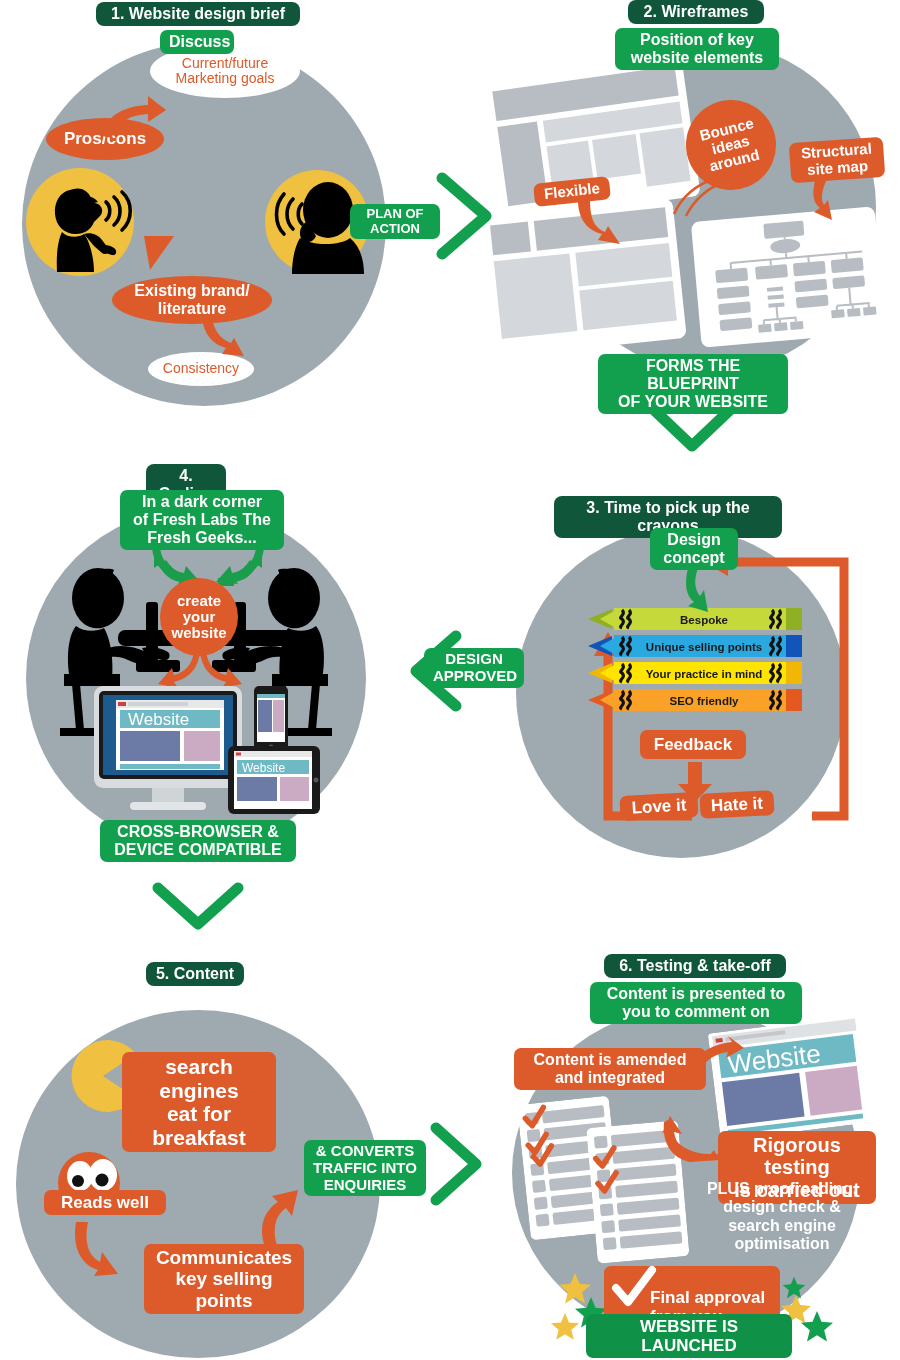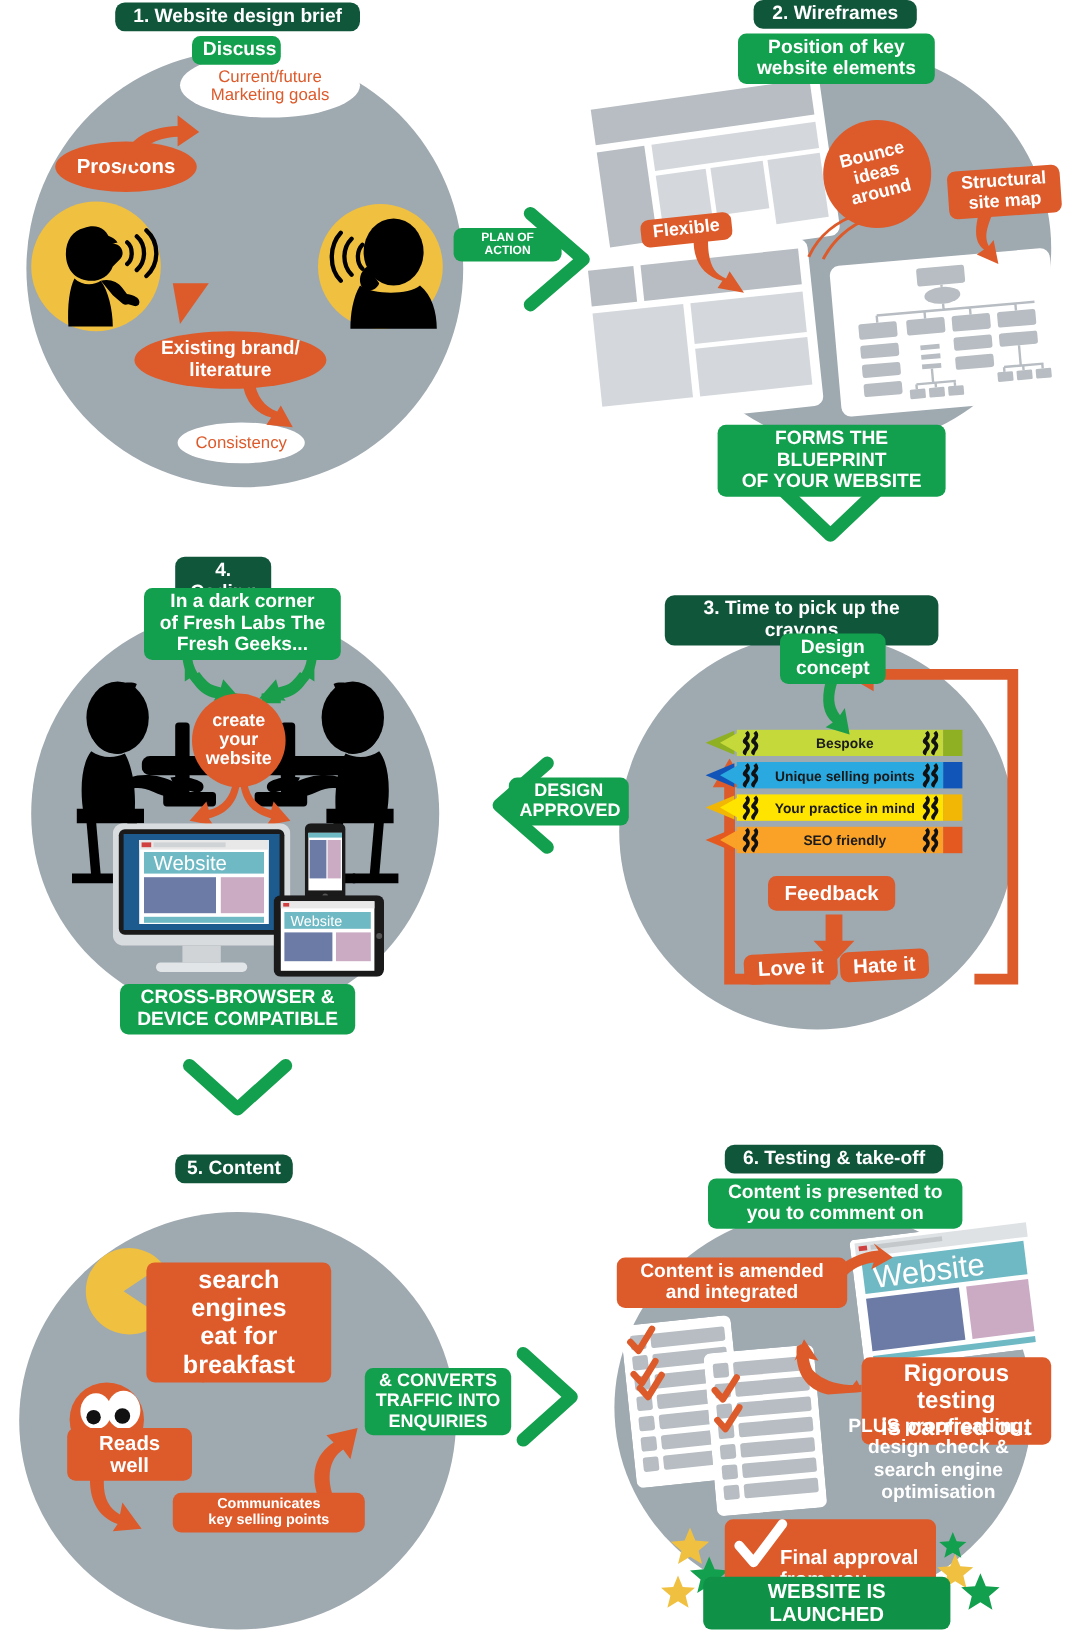--- a/index.html
+++ b/index.html
@@ -147,21 +147,21 @@
     </svg>
   </div>
 
   <div class="oval wh" style="left:148px; top:352px; width:106px; height:34px; font-size:14px;">Consistency</div>
 
   <div class="chev" style="left:434px; top:172px;">
     <svg width="62" height="88" viewBox="0 0 62 88">
       <path d="M8,6 L52,44 L8,82" fill="none" stroke="#13a04e" stroke-width="11" stroke-linecap="round" stroke-linejoin="round"></path>
     </svg>
   </div>
-  <div class="badge green" style="left:350px; top:190px; width:90px; font-size:10px;margin-left:28px;">PLAN OF
+  <div class="badge green" style="left:350px; top:204px; width:90px; font-size:13px;">PLAN OF
 ACTION</div>
 
   <div class="circle" style="left:546px; top:42px; width:330px; height:330px;"></div>
 
   <div class="badge title" style="left:628px; top:0px; width:136px;">2. Wireframes</div>
   <div class="badge green" style="left:615px; top:28px; width:164px;">Position of key
 website elements</div>
 
   <div class="sheet" style="left:492px; top:70px; width:200px; height:140px; transform:rotate(-8deg); padding:8px;">
     <div class="wfbar" style="left:8px; top:8px; width:184px; height:30px;"></div>
@@ -494,29 +494,29 @@
 
   <div class="orcircle" style="left:58px; top:1152px; width:62px; height:62px;"></div>
   <div class="arrow" style="left:62px; top:1156px; z-index:27;">
     <svg width="60" height="40" viewBox="0 0 60 40">
       <ellipse cx="18" cy="20" rx="13" ry="15" fill="#fff"></ellipse>
       <ellipse cx="41" cy="19" rx="14" ry="16" fill="#fff"></ellipse>
       <circle cx="16" cy="25" r="6" fill="#111"></circle>
       <circle cx="40" cy="24" r="6.5" fill="#111"></circle>
     </svg>
   </div>
-  <div class="badge orange" style="left:56px; top:1190px; width:104px; font-size:17px;">Reads well</div>
+  <div class="badge orange" style="left:44px; top:1190px; width:122px; font-size:17px;">Reads well</div>
 
   <div class="arrow" style="left:70px; top:1222px;">
     <svg width="56" height="60" viewBox="0 0 56 60">
       <path d="M6,0 C2,24 10,42 28,48 L24,54 L48,52 L32,30 L30,40 C18,34 14,20 18,0 Z" fill="#dd5a2a"></path>
     </svg>
   </div>
 
-  <div class="badge orange" style="left:144px; top:1244px; width:160px; font-size:12px;">Communicates
+  <div class="badge orange" style="left:144px; top:1244px; width:160px; font-size:19px;">Communicates
 key selling points</div>
 
   <div class="arrow" style="left:252px; top:1190px;">
     <svg width="56" height="62" viewBox="0 0 56 62">
       <path d="M14,60 C6,40 10,22 26,12 L20,6 L46,0 L40,26 L34,18 C22,26 20,42 26,58 Z" fill="#dd5a2a"></path>
     </svg>
   </div>
 
   <div class="chev" style="left:428px; top:1122px;">
     <svg width="58" height="84" viewBox="0 0 58 84">

